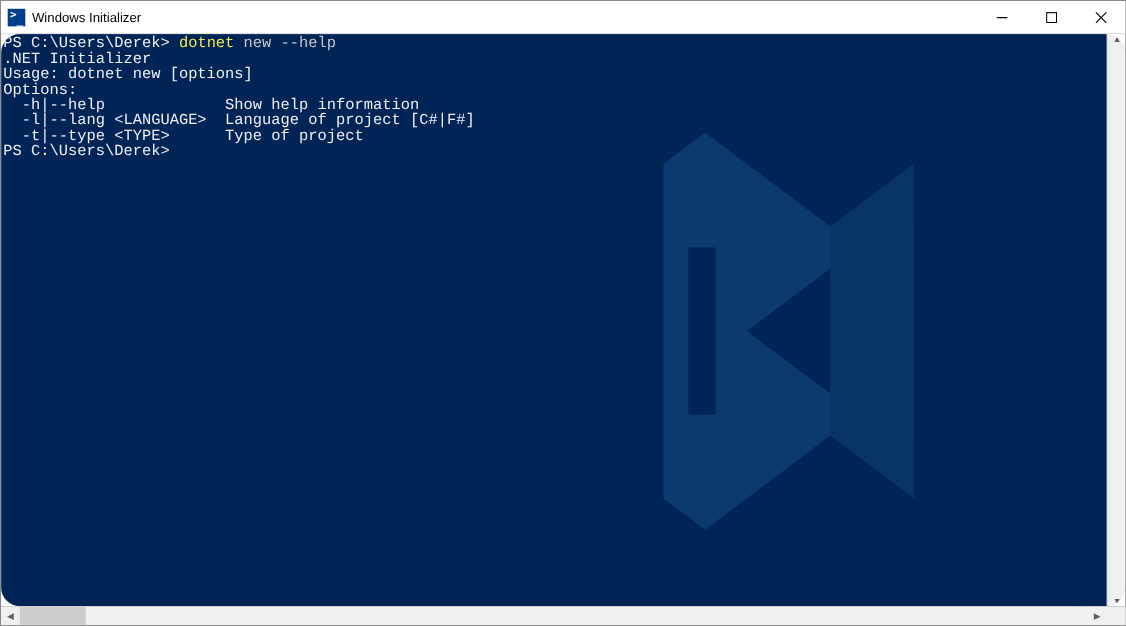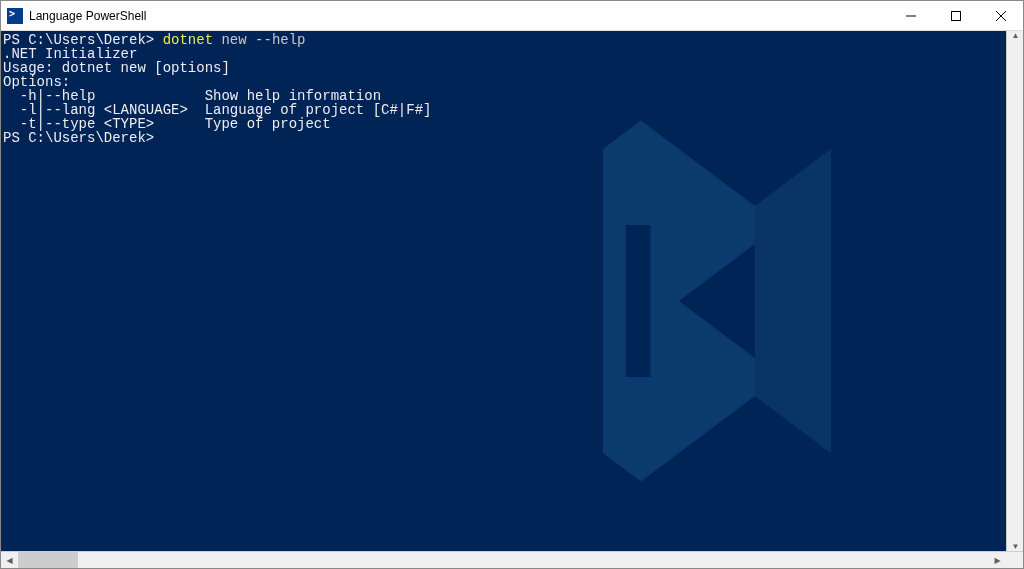--- a/index.html
+++ b/index.html
@@ -159,41 +159,42 @@
     }
     .scrollbar-corner {
       width: 17px;
       background: #f0f0f0;
     }
 
     .content-row {
       display: flex;
       flex: 1;
       overflow: hidden;
+      border-radius: 17px;
     }
     .scrollbar-right {
       width: 17px;
       background: #f0f0f0;
       border-left: 1px solid #ccc;
       display: flex;
       flex-direction: column;
     }
     .scrollbar-right .scrollbar-track-v {
       flex: 1;
       background: #f0f0f0;
       position: relative;
     }
   </style>
 </head>
 <body>
 
 <div class="window">
   <div class="titlebar">
     <div class="titlebar-icon"></div>
-    <div class="titlebar-title">Language PowerShell</div>
+    <div class="titlebar-title">Windows Initializer</div>
     <div class="titlebar-controls">
       <div class="titlebar-btn">
         <svg viewBox="0 0 10 10">
             <line x1="0" y1="5" x2="10" y2="5" stroke="currentColor" stroke-width="1"></line>
           </svg>
       </div>
       <div class="titlebar-btn">
         <svg viewBox="0 0 10 10">
             <rect x="0.5" y="0.5" width="9" height="9" fill="none" stroke="currentColor" stroke-width="1"></rect>
           </svg>

